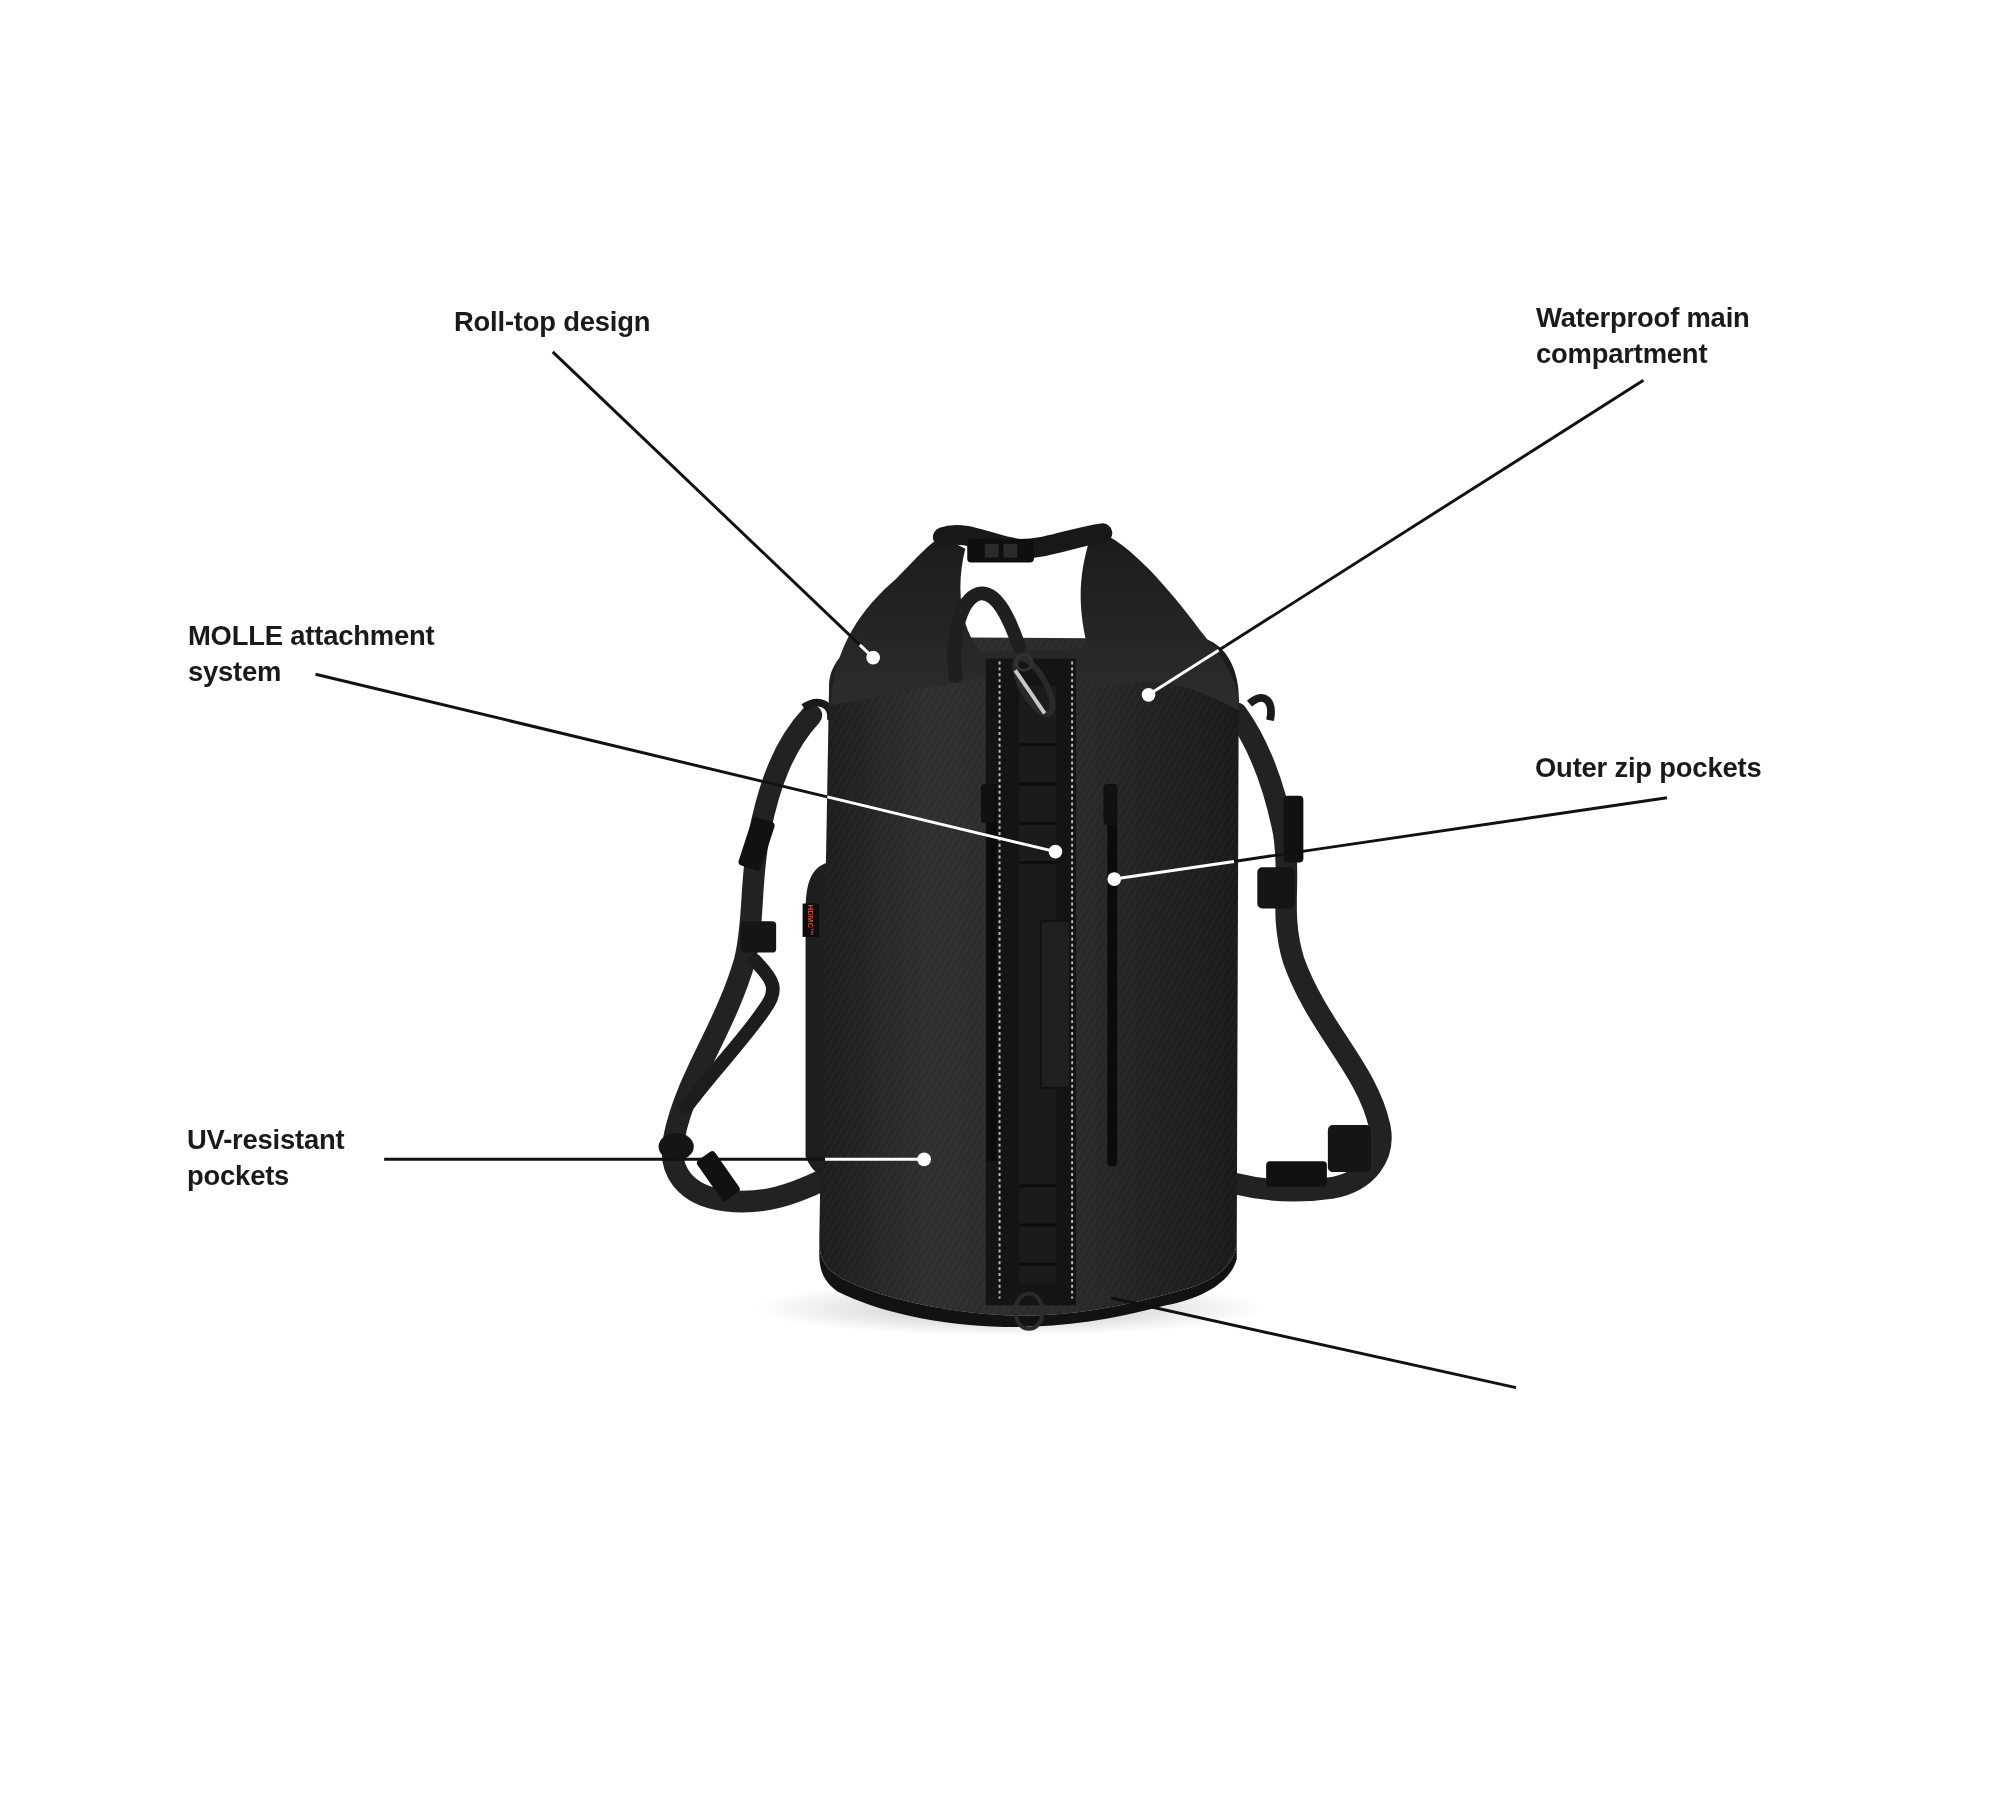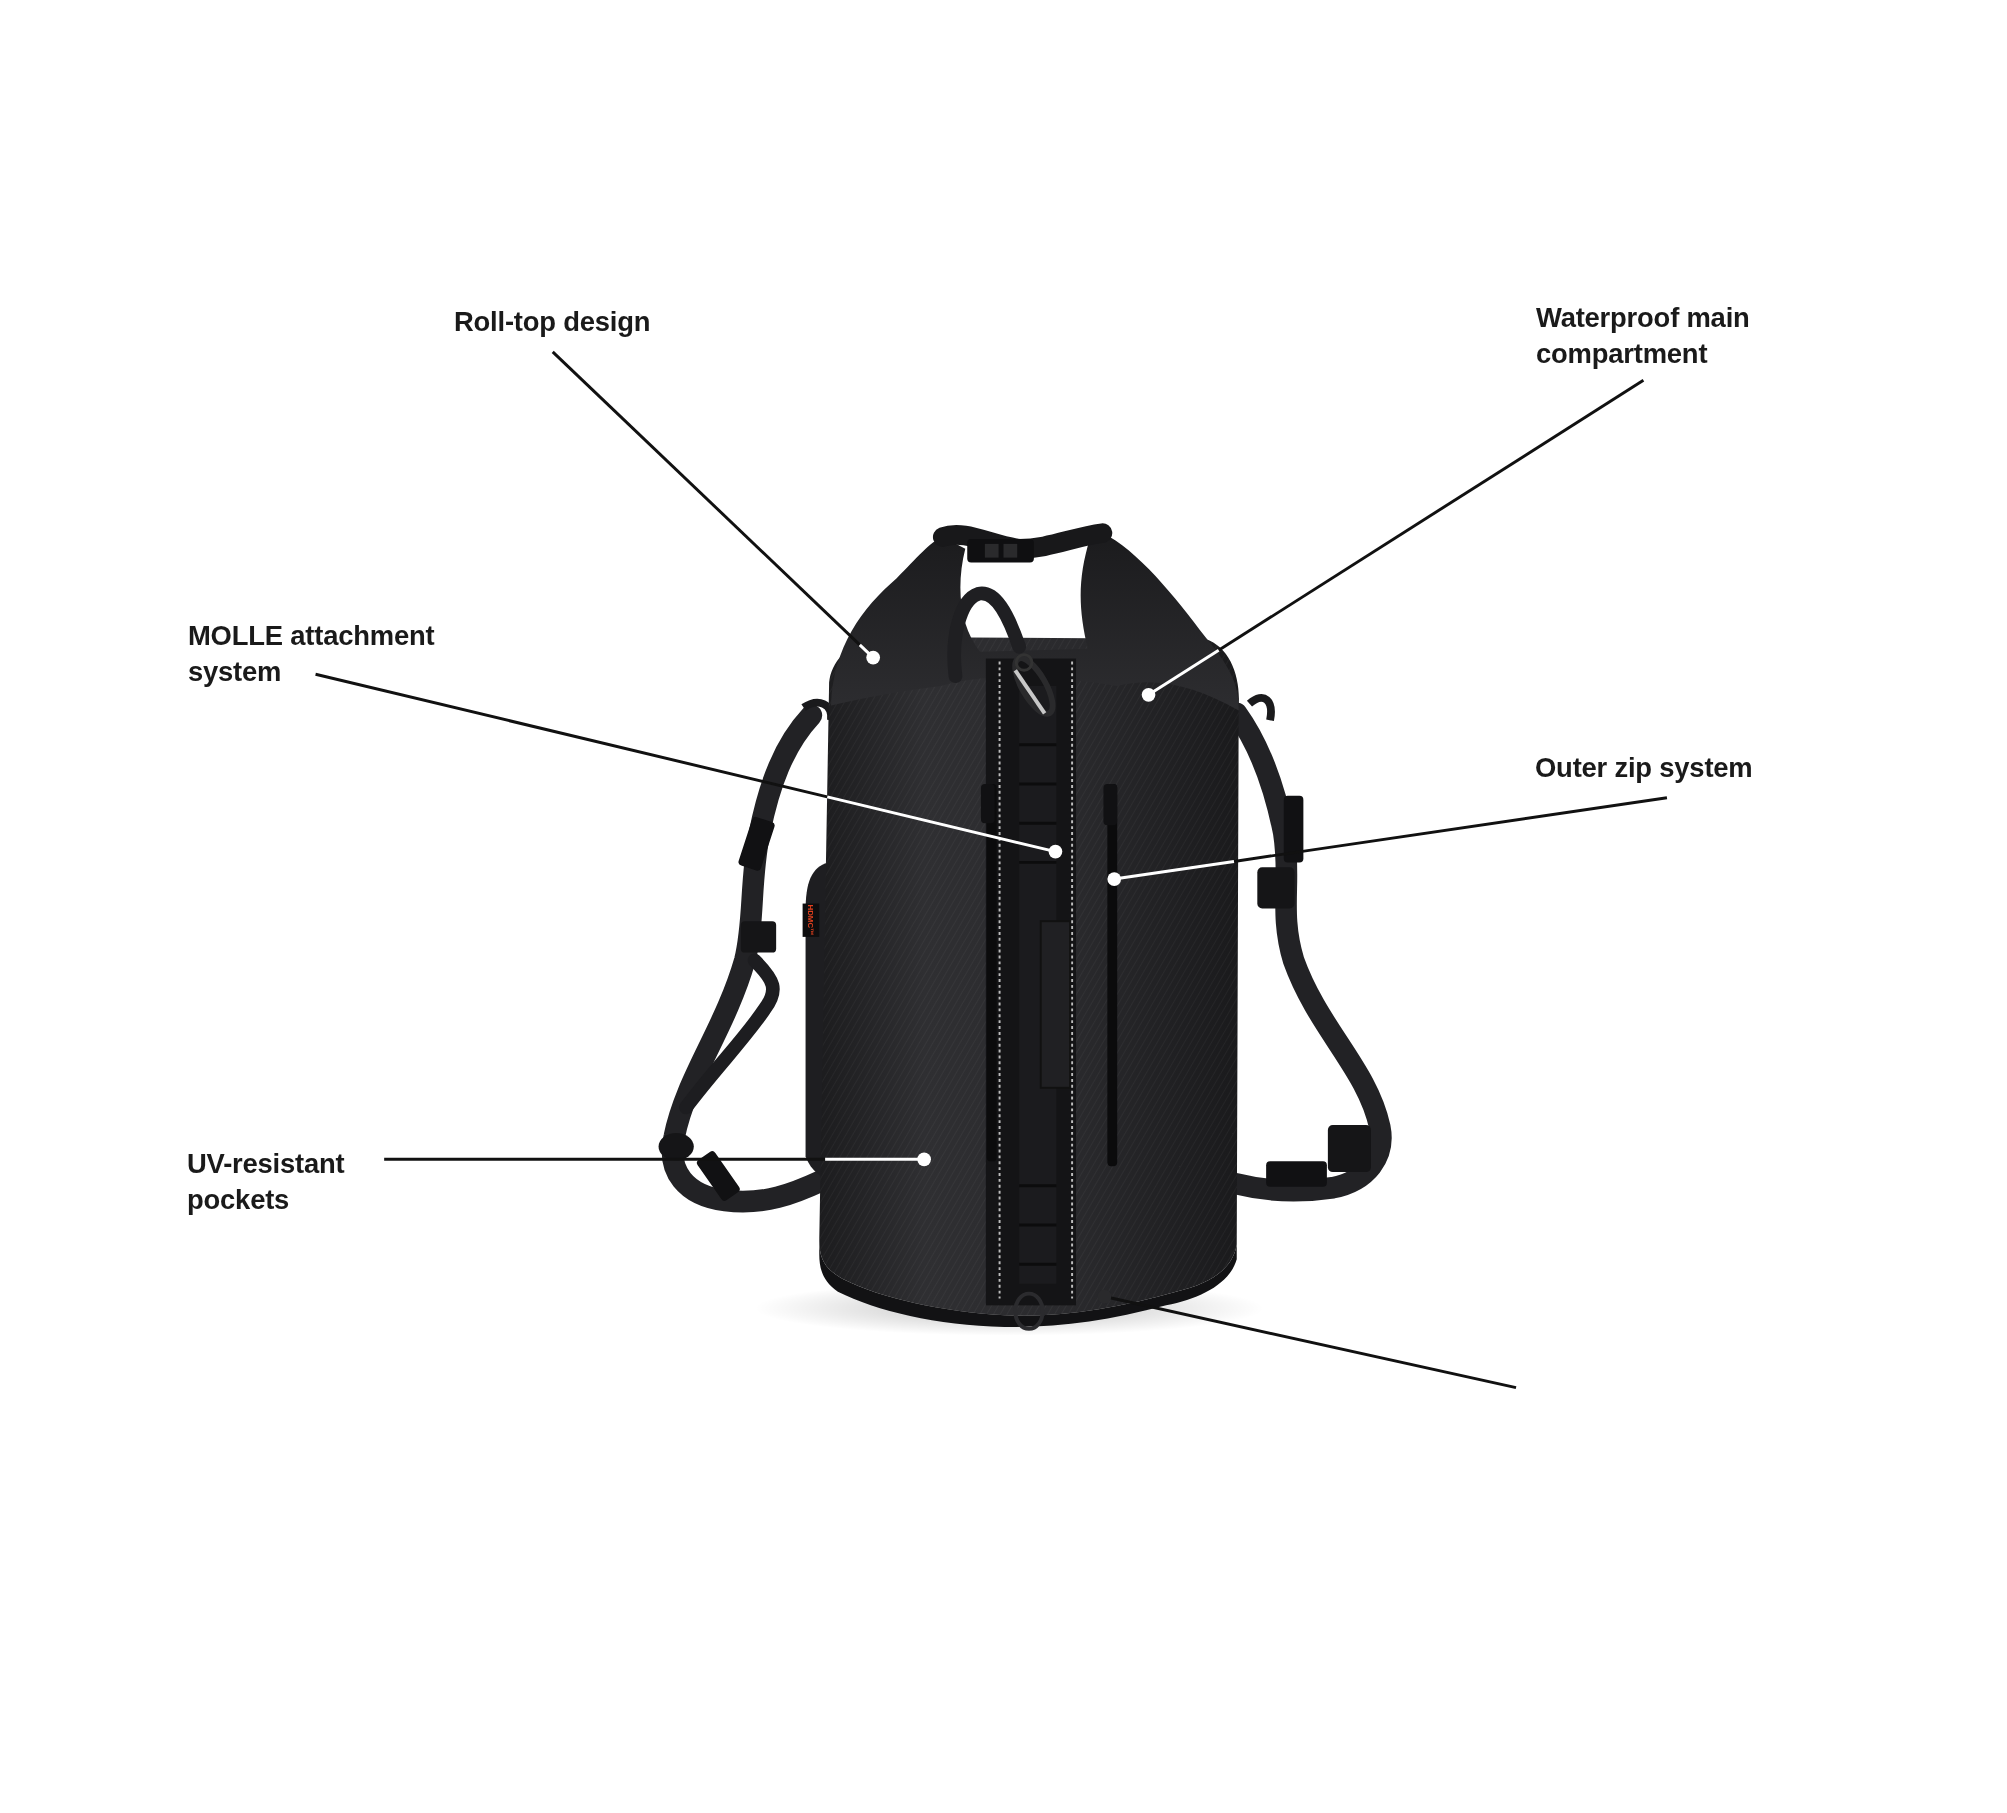--- a/index.html
+++ b/index.html
@@ -145,20 +145,20 @@
   </div>
   <div class="callout-label" id="label-waterproof" style="left:1536px;top:300px">
     <span>Waterproof main</span>
     <span>compartment</span>
   </div>
   <div class="callout-label" id="label-molle" style="left:188px;top:618px">
     <span>MOLLE attachment</span>
     <span>system</span>
   </div>
   <div class="callout-label" id="label-outer-zip" style="left:1535px;top:750px">
-    <span>Outer zip system</span>
+    <span>Outer zip pockets</span>
   </div>
-  <div class="callout-label" id="label-uv" style="left:187px;top:1146px">
+  <div class="callout-label" id="label-uv" style="left:187px;top:1122px">
     <span>UV-resistant</span>
     <span>pockets</span>
   </div>
 </div>
 
 
 </body></html>

